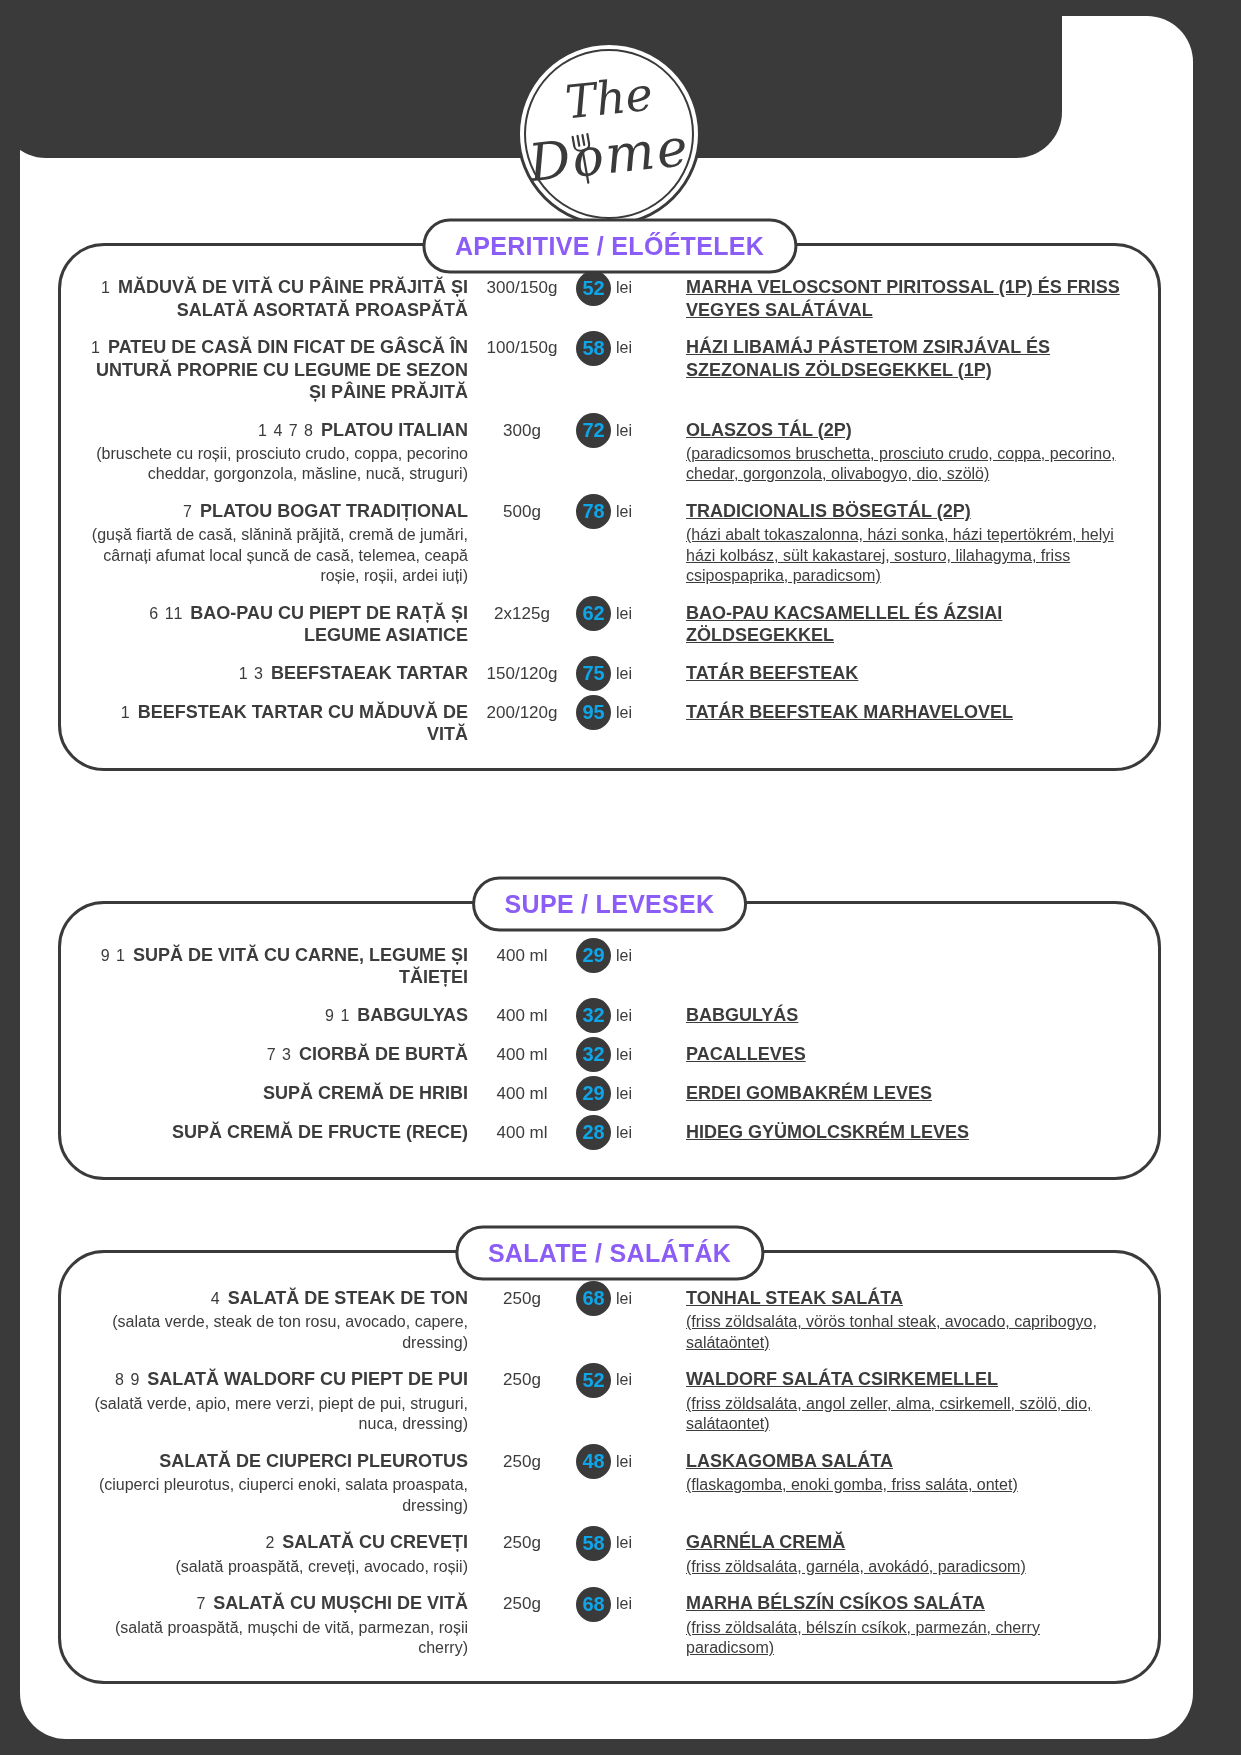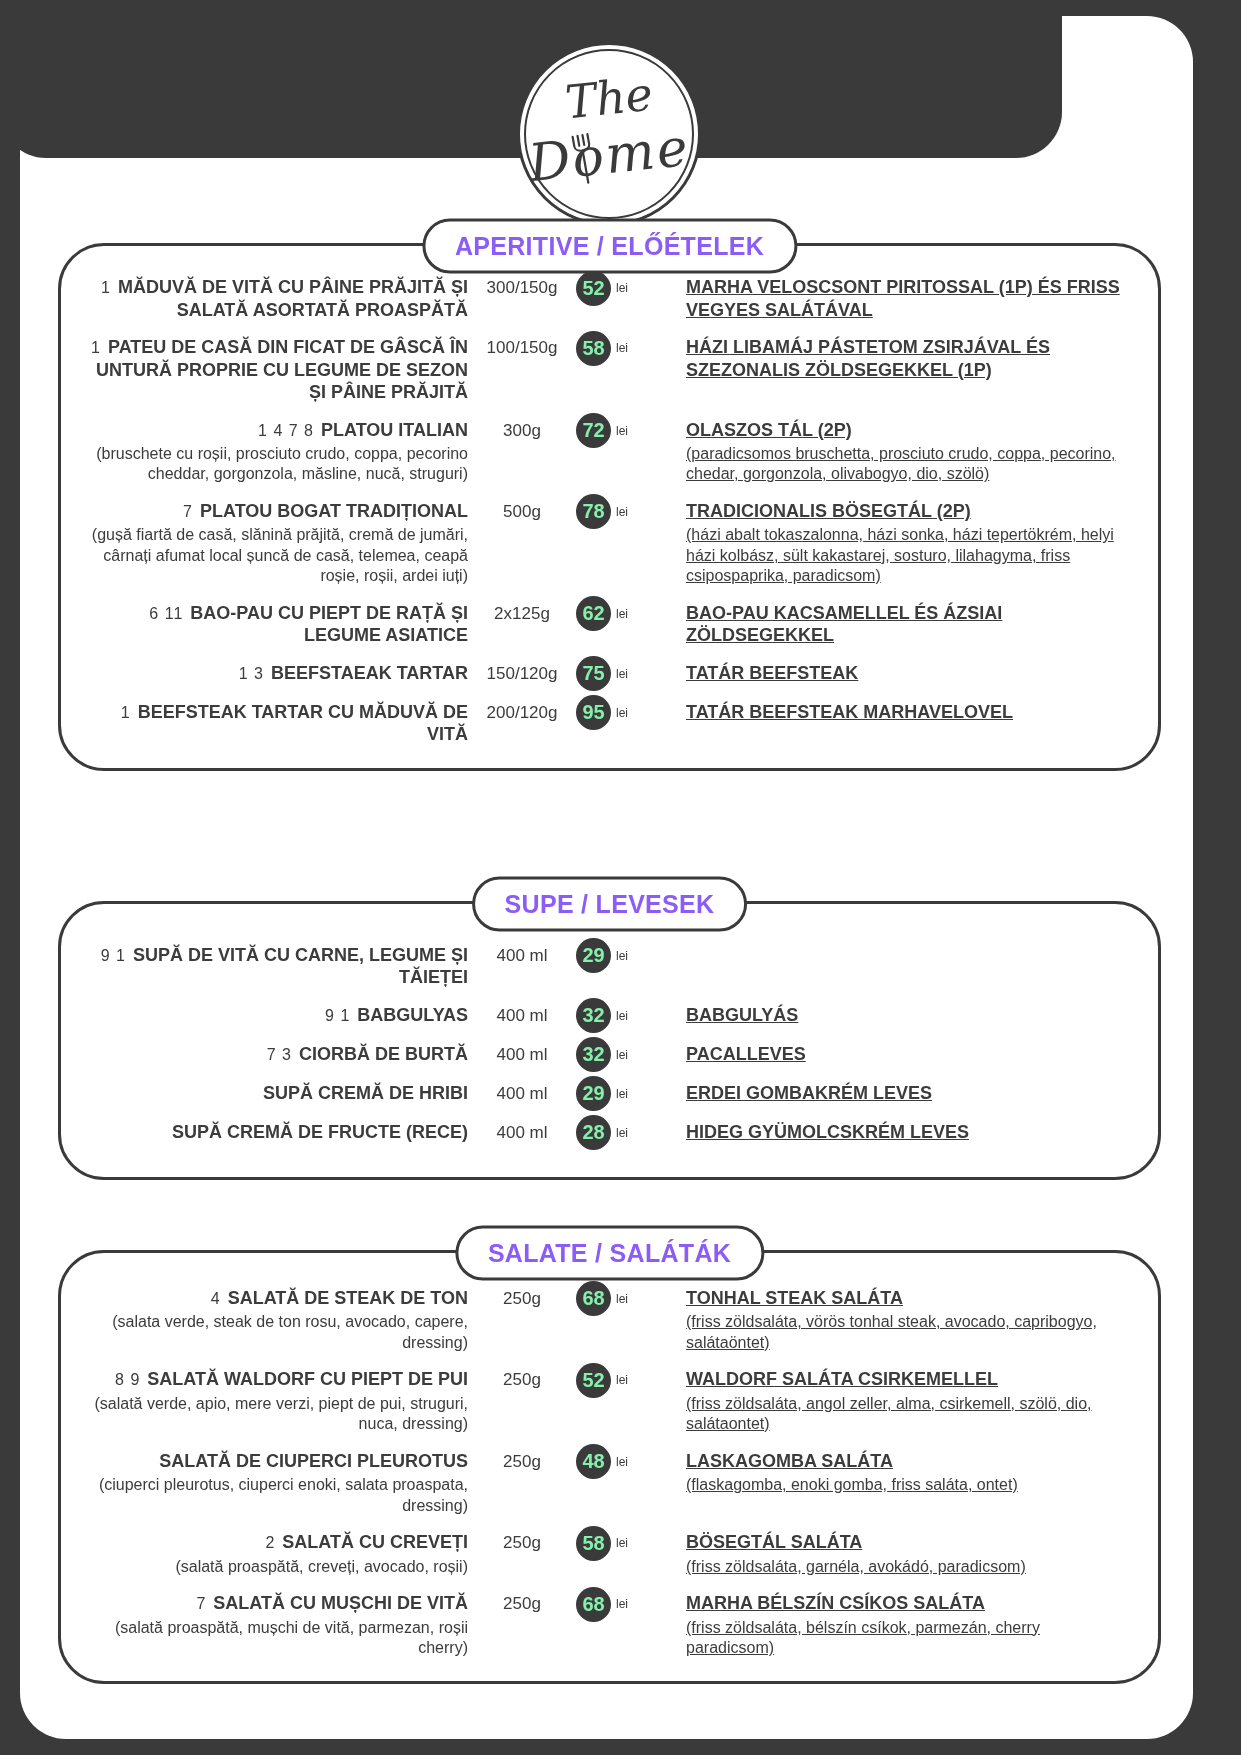--- a/index.html
+++ b/index.html
@@ -51,25 +51,25 @@
     column-gap:10px; align-items:start; margin-bottom:15px;
   }
   .menu-row:last-child { margin-bottom:4px; }
   .cell-ro { text-align:right; }
   .item-codes { font-weight:normal; font-size:16px; margin-right:7px; letter-spacing:1px; }
   .item-name { font-weight:bold; font-size:18px; line-height:1.25; }
   .item-desc { font-weight:normal; font-size:16px; line-height:1.28; margin-top:3px; }
   .cell-weight { text-align:center; font-size:17px; padding-top:2px; white-space:nowrap; }
   .cell-price { display:flex; align-items:center; gap:5px; height:24px; }
   .price-badge {
-    width:35px; height:35px; border-radius:50%; background:#3b3a3a; color:#86efac;
+    width:35px; height:35px; border-radius:50%; background:#3b3a3a; color:#0ea5e9;
     font-weight:bold; font-size:20px; display:flex; align-items:center; justify-content:center;
     flex:0 0 auto;
   }
-  .price-lei { font-size:12px; }
+  .price-lei { font-size:16px; }
   .cell-hu { text-align:left; padding-left:4px;text-decoration:underline; }
 </style>
 </head>
 <body>
 
 <div class="page">
   <div class="sheet"></div>
   <div class="band"></div>
 
   <div class="logo-circle">
@@ -297,21 +297,21 @@
           <div class="cell-ro">
             <div><span class="item-codes">2</span><span class="item-name">SALATĂ CU CREVEȚI</span></div>
             <div class="item-desc">(salată proaspătă, creveți, avocado, roșii)</div>
           </div>
           <div class="cell-weight">250g</div>
           <div class="cell-price">
             <span class="price-badge">58</span>
             <span class="price-lei">lei</span>
           </div>
           <div class="cell-hu">
-            <div class="item-name">BÖSEGTÁL SALÁTA</div>
+            <div class="item-name">GARNÉLA CREMĂ</div>
             <div class="item-desc">(friss zöldsaláta, garnéla, avokádó, paradicsom)</div>
           </div>
         </div>
         <div class="menu-row">
           <div class="cell-ro">
             <div><span class="item-codes">7</span><span class="item-name">SALATĂ CU MUȘCHI DE VITĂ</span></div>
             <div class="item-desc">(salată proaspătă, mușchi de vită, parmezan, roșii cherry)</div>
           </div>
           <div class="cell-weight">250g</div>
           <div class="cell-price">

